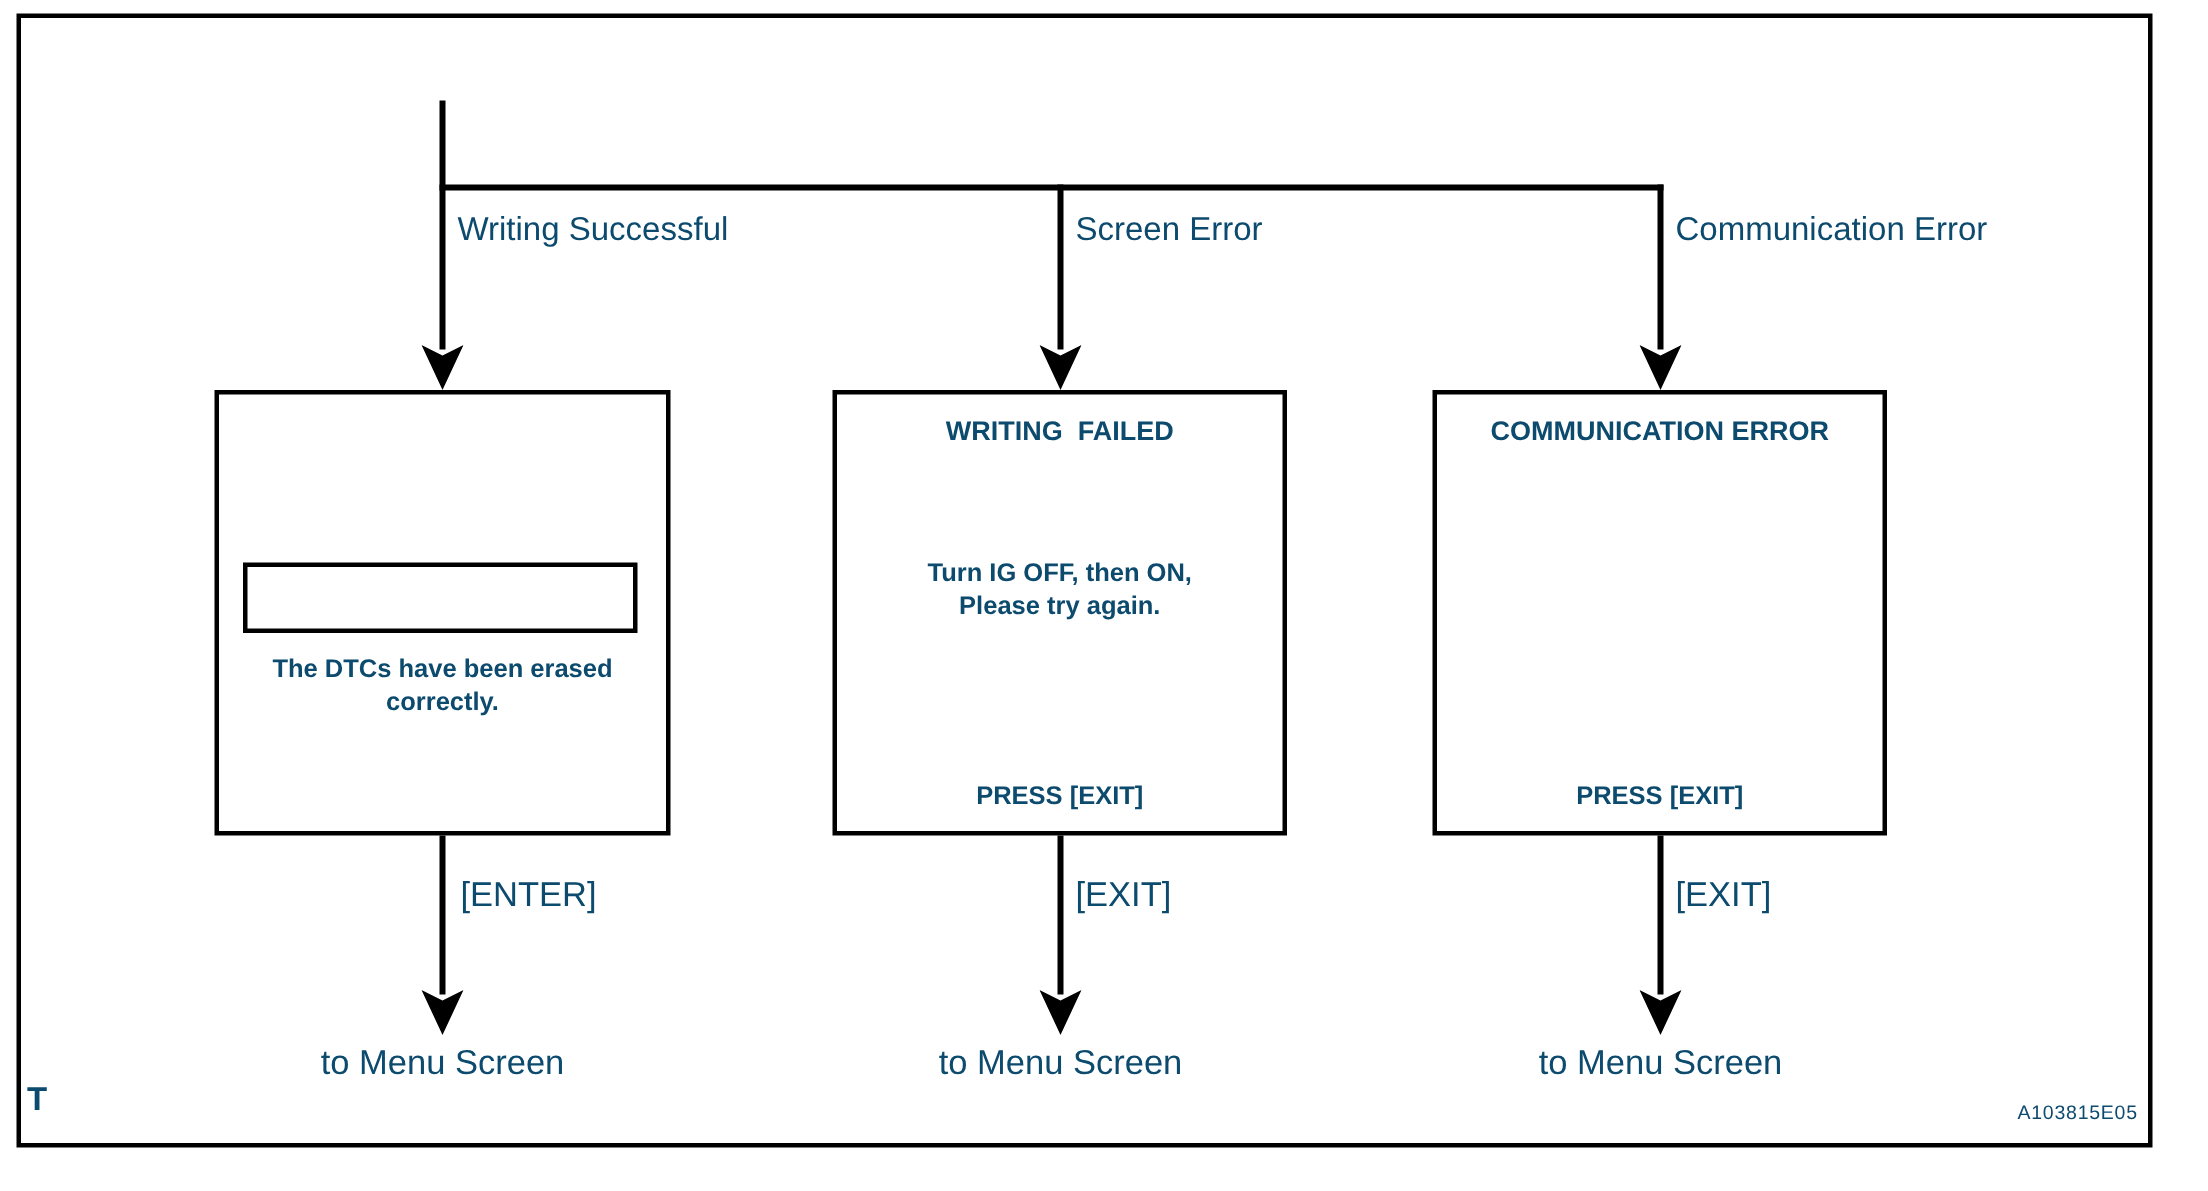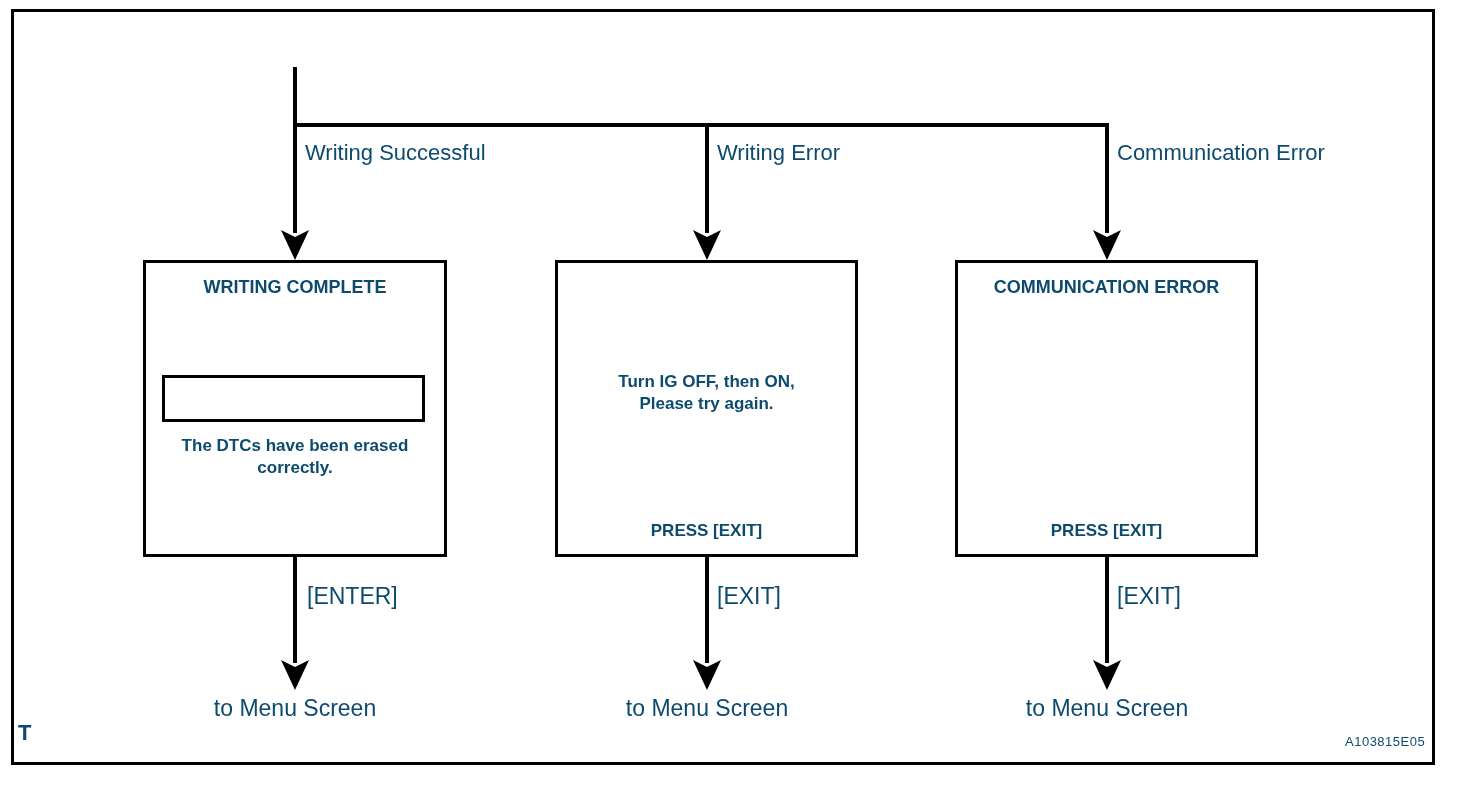--- a/index.html
+++ b/index.html
@@ -71,31 +71,31 @@
       <polygon points="0,0 14,7 28,0 14,30" fill="#000"></polygon>
     </svg>
   <svg class="arrowhead" style="left:693px;top:230px" viewBox="0 0 28 30">
       <polygon points="0,0 14,7 28,0 14,30" fill="#000"></polygon>
     </svg>
   <svg class="arrowhead" style="left:1093px;top:230px" viewBox="0 0 28 30">
       <polygon points="0,0 14,7 28,0 14,30" fill="#000"></polygon>
     </svg>
 
   <div class="branch-label" style="left:305px;top:141px">Writing Successful</div>
-  <div class="branch-label" style="left:717px;top:141px">Writing Error</div>
+  <div class="branch-label" style="left:717px;top:141px">Screen Error</div>
   <div class="branch-label" style="left:1117px;top:141px">Communication Error</div>
 
   <div class="screen-box" style="left:143px;width:304px">
-    <div class="box-title">WRITING COMPLETE</div>
     <div class="vin-field"></div>
     <div class="box-msg" style="top:172px">The DTCs have been erased
 correctly.</div>
   </div>
 
   <div class="screen-box" style="left:555px;width:303px">
+    <div class="box-title">WRITING  FAILED</div>
     <div class="box-msg" style="top:108px">Turn IG OFF, then ON,
 Please try again.</div>
     <div class="press-label" style="top:259px">PRESS [EXIT]</div>
   </div>
 
   <div class="screen-box" style="left:955px;width:303px">
     <div class="box-title">COMMUNICATION ERROR</div>
     <div class="press-label" style="top:259px">PRESS [EXIT]</div>
   </div>
 

